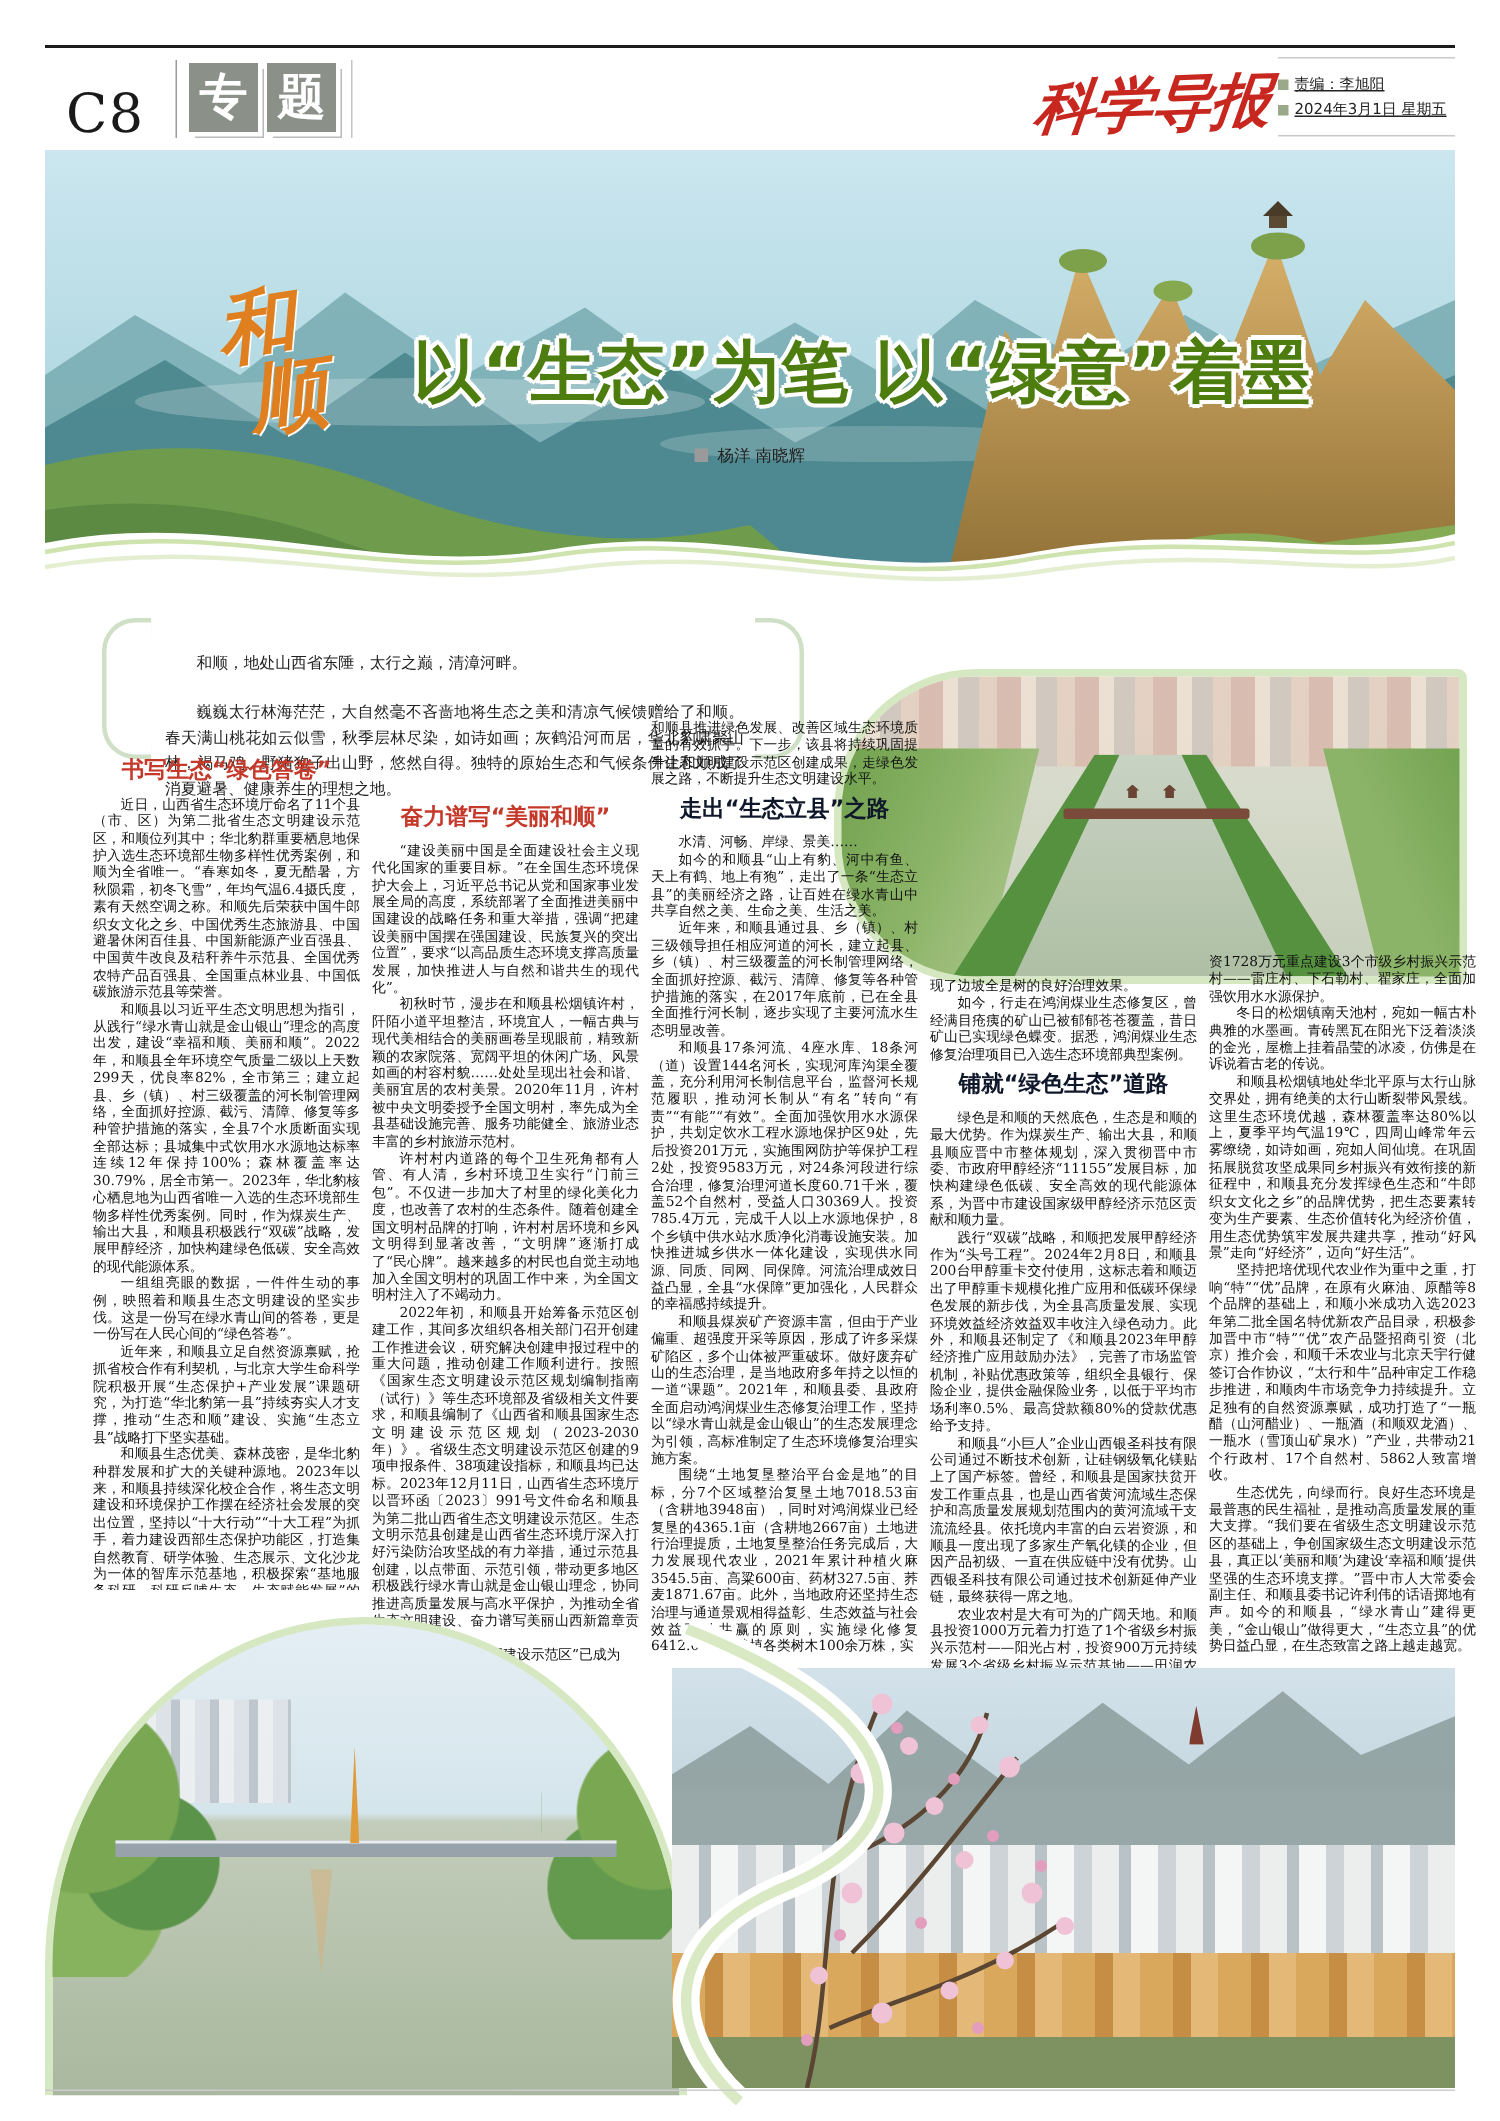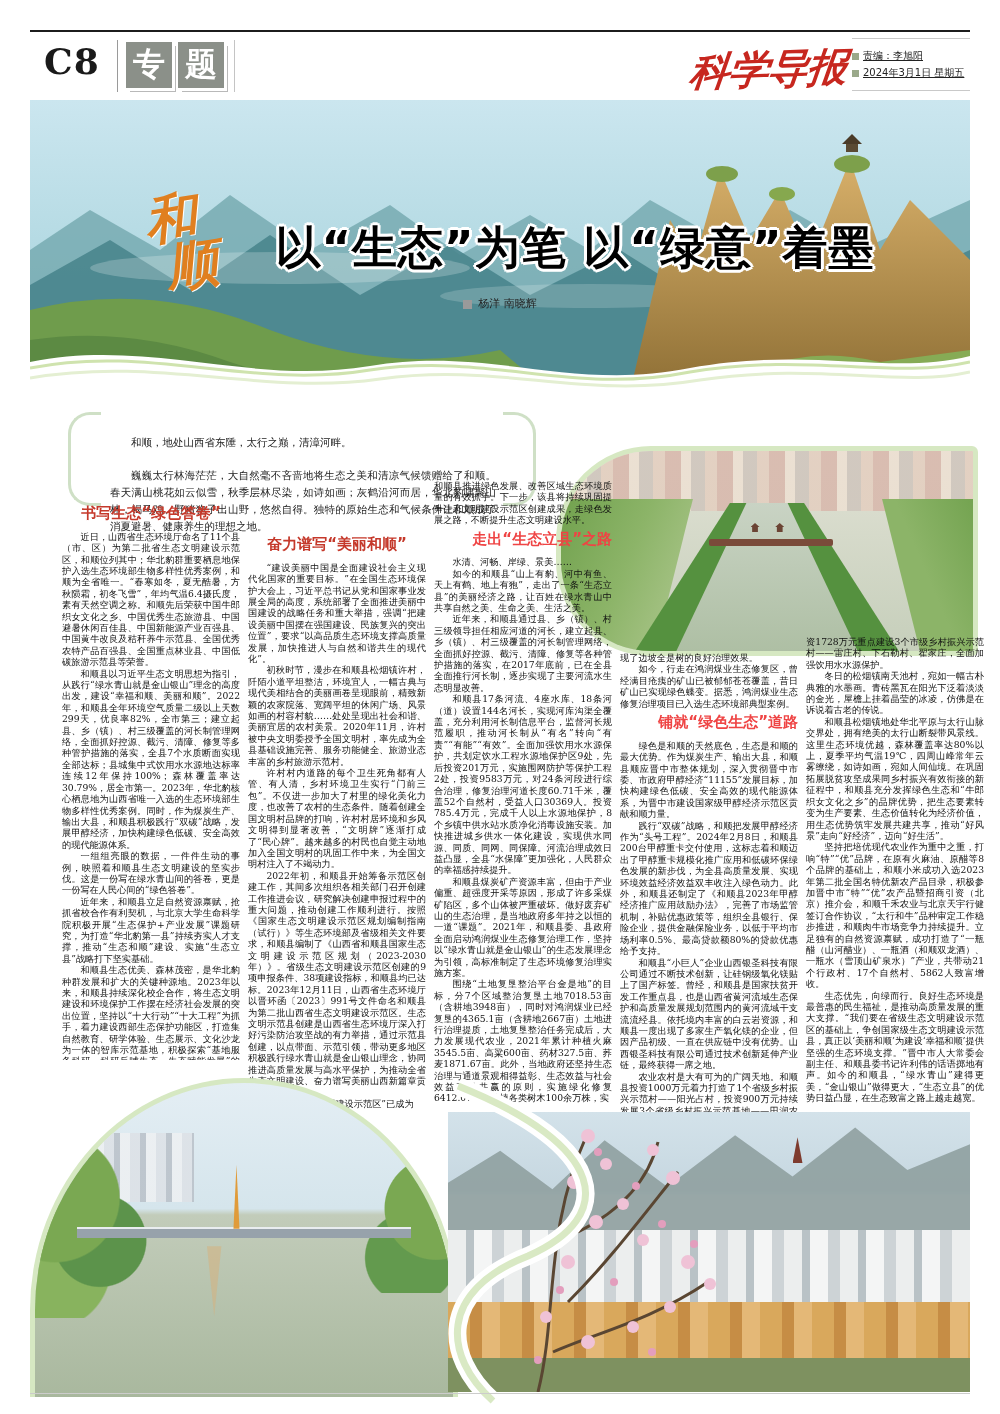--- a/index.html
+++ b/index.html
@@ -1,20 +1,20 @@
 <!DOCTYPE html>
 <html><head>
 <meta charset="utf-8">
 <style>
   html,body{margin:0;padding:0;background:#ffffff;}
   #page{position:relative;width:1000px;height:1414px;margin:0 auto;background:#ffffff;overflow:hidden;
         font-family:"DejaVu Sans",sans-serif;color:#1a1a1a;}
   
   .top-rule{position:absolute;left:30px;top:30px;width:940px;height:2px;background:#1c1c1c;}
-  .page-label{position:absolute;left:44px;top:40px;font-family:"DejaVu Serif",serif;font-size:36px;font-weight:bold;letter-spacing:1px;}
+  .page-label{position:absolute;left:44px;top:56px;font-family:"DejaVu Serif",serif;font-size:36px;font-weight:normal;letter-spacing:1px;}
   .hdr-div{position:absolute;left:117px;top:40px;width:1px;height:52px;background:#9a9a9a;}
   .sec-block{position:absolute;top:42px;width:46px;height:46px;background:#8b9089;color:#fff;
              display:flex;align-items:center;justify-content:center;font-size:32px;font-weight:bold;
              box-shadow:3px 3px 0 #fff,4px 4px 0 #b9b9b9;}
   .sec-b1{left:126px;} .sec-b2{left:178px;}
   .hdr-div2{position:absolute;left:234px;top:40px;width:1px;height:52px;background:#c4c4c4;}
   .masthead{position:absolute;left:690px;top:42px;font-family:"DejaVu Serif",serif;font-style:italic;font-weight:bold;
             font-size:40px;color:#c7271f;transform:skewX(-8deg) rotate(-2deg);letter-spacing:-1px;}
   .hdr-info{position:absolute;left:852px;top:38px;width:118px;border-top:1px solid #c9c9c9;border-bottom:1px solid #c9c9c9;
             padding:7px 0 7px 0;font-size:10px;color:#222;text-decoration:underline;}
@@ -22,21 +22,21 @@
   .sq{display:inline-block;width:7px;height:7px;background:#9aa98a;margin-right:4px;flex:none;}
   
   .banner{position:absolute;left:30px;top:100px;width:940px;height:292px;}
   .banner svg{position:absolute;left:0;top:0;width:100%;height:100%;}
   .place{position:absolute;left:118px;top:92px;transform:rotate(-9deg);color:#e07f1f;
          font-family:"DejaVu Serif",serif;font-weight:bold;font-style:italic;line-height:0.95;
          text-shadow:1px 1px 0 #fff;}
   .place span{display:block;font-size:52px;}
   .place span:nth-child(2){margin-left:14px;}
   .headline{position:absolute;left:175px;top:118px;width:740px;text-align:center;
-            font-size:45px;font-weight:800;letter-spacing:1px;color:#000000;white-space:nowrap;
+            font-size:45px;font-weight:800;letter-spacing:1px;color:#4d7c0f;white-space:nowrap;
             text-shadow:-2px -2px 0 #fff,2px -2px 0 #fff,-2px 2px 0 #fff,2px 2px 0 #fff,0 3px 0 #fff,3px 0 0 #fff,-3px 0 0 #fff,0 -3px 0 #fff;}
   .byline{position:absolute;left:0;top:196px;width:940px;text-align:center;font-size:11px;color:#222;}
   .byline .bsq{display:inline-block;width:9px;height:9px;background:#9a9a9a;margin-right:6px;vertical-align:middle;}
   
   .intro{position:absolute;left:68px;top:412px;width:468px;height:94px;}
   .intro .br{position:absolute;top:0;width:30px;height:88px;border:3px solid #cfe0c6;}
   .intro .brl{left:0;border-right:none;border-radius:22px 0 0 22px;}
   .intro .brr{right:0;border-left:none;border-radius:0 22px 22px 0;}
   .intro .txt{position:absolute;left:26px;top:6px;width:418px;font-size:10.5px;line-height:1.62;
               text-align:justify;color:#222;font-family:"DejaVu Serif",serif;}
@@ -61,21 +61,21 @@
   .canal .pav{position:absolute;left:46%;top:36%;width:9px;height:9px;background:#6b4434;
         clip-path:polygon(50% 0,100% 45%,82% 45%,82% 100%,18% 100%,18% 45%,0 45%);}
   .canal .pav2{left:52%;}
   
   .col{position:absolute;width:178px;font-size:9.2px;line-height:11.4px;text-align:justify;
        color:#111;font-family:"DejaVu Serif",serif;overflow:hidden;}
   .col p{margin:0;text-indent:2em;}
   .col p.noind{text-indent:0;}
   .col-h{font-family:"DejaVu Sans",sans-serif;font-size:15px;font-weight:bold;text-align:center;
          text-indent:0;margin:4px 0 8px 0;line-height:1.25;}
-  .hred{color:#c5392b;} .hgreen{color:#ef4444;text-align:right;}
+  .hred{color:#c5392b;} .hgreen{color:#0f172a;}
   #col1{left:62px;top:500px;height:560px;}
   #col2{left:248px;top:500px;height:588px;margin-top:31px;}
   #col3{left:434px;top:480px;height:676px;}
   #col4{left:620px;top:652px;height:502px;}
   #col5{left:806px;top:636px;height:488px;}
   
   .photoL{position:absolute;left:30px;top:1078px;width:418px;height:314px;overflow:hidden;
           border:5px solid #d6e8c2;border-bottom:none;border-radius:230px 230px 0 0 / 250px 250px 0 0;
           background:linear-gradient(180deg,#e4eef4 0%,#d5e5ec 40%,#c2ccba 42%,#a9b89e 100%);}
   .photoL .bldgs{position:absolute;left:4%;top:16%;width:34%;height:22%;

